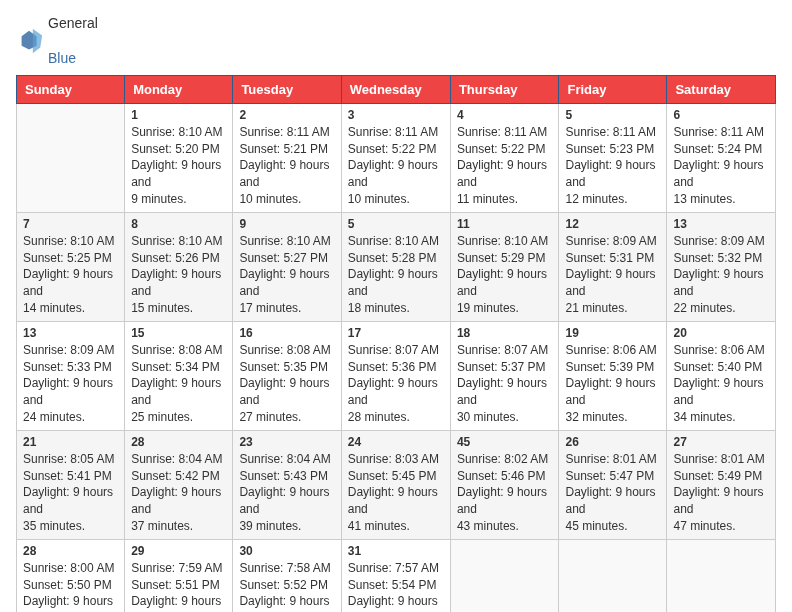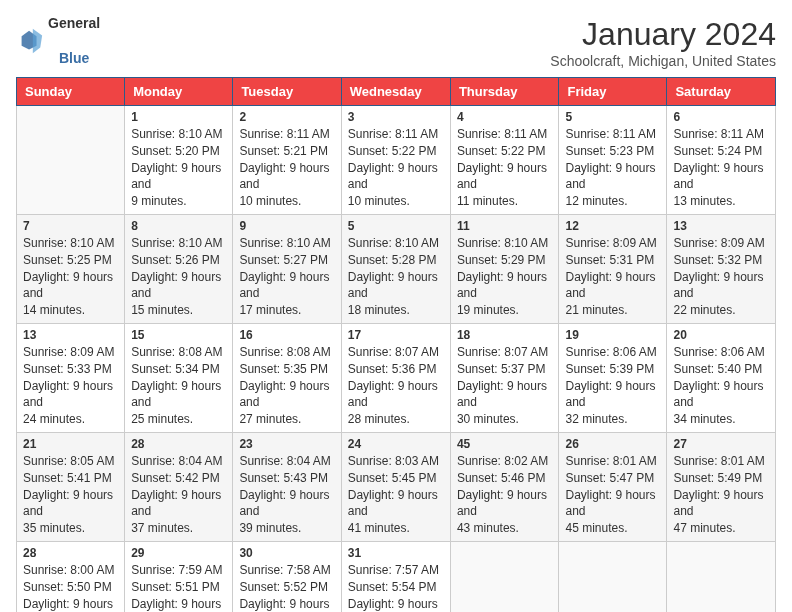--- a/index.html
+++ b/index.html
@@ -18,23 +18,22 @@
     }
     .logo {
       display: flex;
       align-items: center;
       gap: 4px;
     }
     .logo-text {
       display: flex;
       flex-direction: column;
       font-size: 14px;
-      font-weight: bold;
+      font-weight: normal;
       line-height: 1.1;
-      text-align: center;
     }
     .logo-general { color: #333; }
     .logo-blue { color: #3a6ea5; margin-top: 20px; }
     .logo-icon {
       width: 28px;
       height: 28px;
     }
     .title-block {
       text-align: right;
     }
@@ -98,24 +97,20 @@
   <div class="logo">
     <svg class="logo-icon" viewBox="0 0 30 30">
       <polygon points="14,4 22,10 22,20 14,24 6,20 6,10" fill="#3a6ea5" opacity="0.85"></polygon>
       <polygon points="18,2 28,9 26,22 18,28" fill="#5a9fd4" opacity="0.7"></polygon>
     </svg>
     <div class="logo-text">
       <span class="logo-general">General</span>
       <span class="logo-blue">Blue</span>
     </div>
   </div>
-  <div class="title-block">
-    <div class="month-title">January 2024</div>
-    <div class="location">Schoolcraft, Michigan, United States</div>
-  </div>
 </div>
 
 <table class="calendar">
   <thead>
     <tr>
     <th>Sunday</th>
         <th>Monday</th>
         <th>Tuesday</th>
         <th>Wednesday</th>
         <th>Thursday</th>

